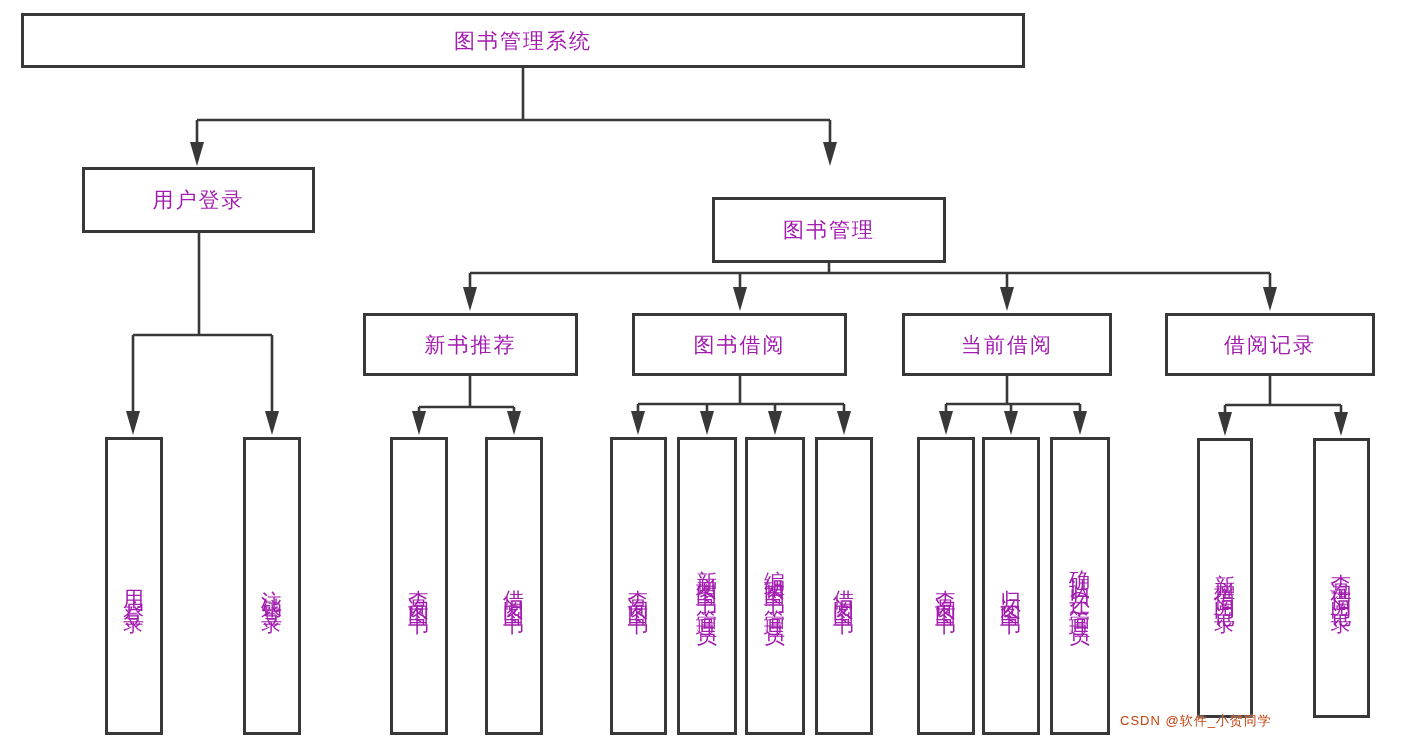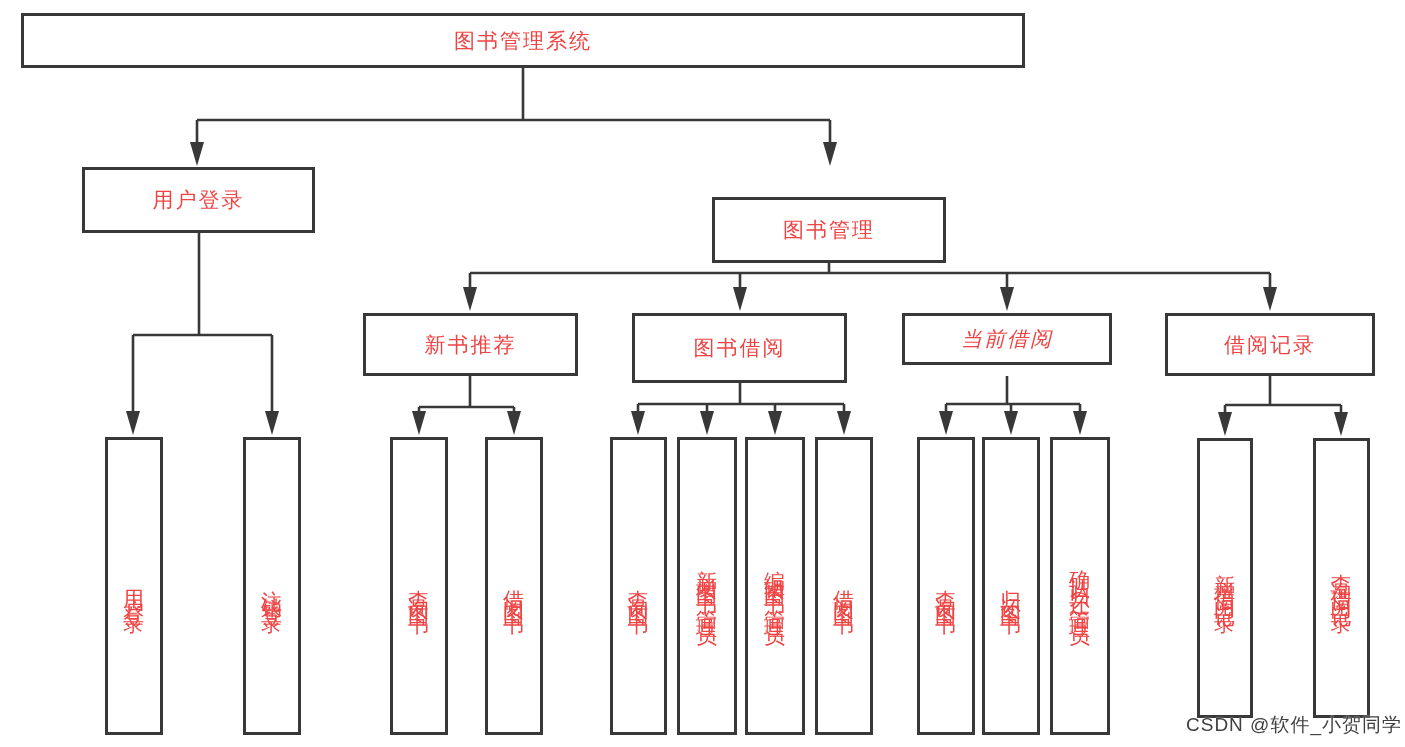--- a/index.html
+++ b/index.html
@@ -10,37 +10,37 @@
     font-family:"Liberation Sans", sans-serif;
     overflow:hidden;
   }
   .connectors{position:absolute;left:0;top:0;width:1405px;height:747px;}
   .node{
     position:absolute;
     box-sizing:border-box;
     border:3px solid #383838;
     background:#ffffff;
     display:flex;align-items:center;justify-content:center;
-    color:#ef4444;
+    color:#a21caf;
     font-size:21px;
     letter-spacing:2px;
     z-index:2;
   }
   .vbox{
     writing-mode:vertical-rl;
     text-orientation:mixed;
     letter-spacing:8px;
     line-height:1;
     padding-top:6px;
   }
   .watermark{
     position:absolute;
-    left:1186px;top:712px;
-    font-size:19px;
-    color:#404040;
+    left:1120px;top:712px;
+    font-size:13px;
+    color:#c2410c;
     letter-spacing:1px;
     white-space:nowrap;
     z-index:3;
     text-shadow:0 0 2px #ffffff;
   }
 </style>
 </head>
 <body>
 
 <div class="stage">
@@ -91,22 +91,22 @@
       <polygon points="1334,412 1348,412 1341,436"></polygon>
     </g>
   </svg>
 
   <div class="node" style="left:21px;top:13px;width:1004px;height:55px;">图书管理系统</div>
 
   <div class="node" style="left:82px;top:167px;width:233px;height:66px;">用户登录</div>
   <div class="node" style="left:712px;top:167px;width:234px;height:66px;margin-top:30px;">图书管理</div>
 
   <div class="node" style="left:363px;top:313px;width:215px;height:63px;text-align:center;">新书推荐</div>
-  <div class="node" style="left:632px;top:313px;width:215px;height:70px;">图书借阅</div>
-  <div class="node" style="left:902px;top:313px;width:210px;height:52px;font-style:italic;">当前借阅</div>
+  <div class="node" style="left:632px;top:313px;width:215px;height:63px;">图书借阅</div>
+  <div class="node" style="left:902px;top:313px;width:210px;height:63px;">当前借阅</div>
   <div class="node" style="left:1165px;top:313px;width:210px;height:63px;">借阅记录</div>
 
   <div class="node vbox" style="left:105px;top:437px;width:58px;height:298px;">用户登录</div>
   <div class="node vbox" style="left:243px;top:437px;width:58px;height:298px;">注销登录</div>
 
   <div class="node vbox" style="left:390px;top:437px;width:58px;height:298px;">查询图书</div>
   <div class="node vbox" style="left:485px;top:437px;width:58px;height:298px;">借阅图书</div>
 
   <div class="node vbox" style="left:610px;top:437px;width:57px;height:298px;">查询图书</div>
   <div class="node vbox" style="left:677px;top:437px;width:60px;height:298px;">新增图书（管理员）</div>

